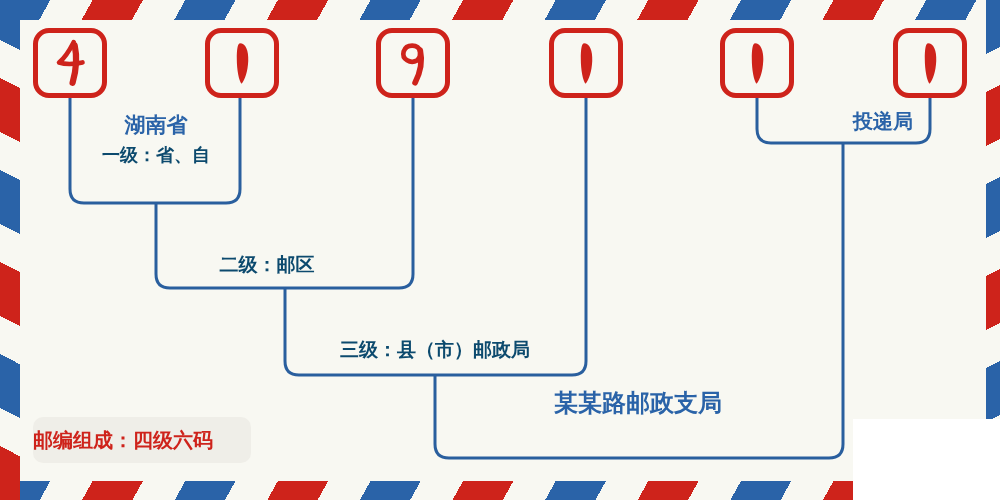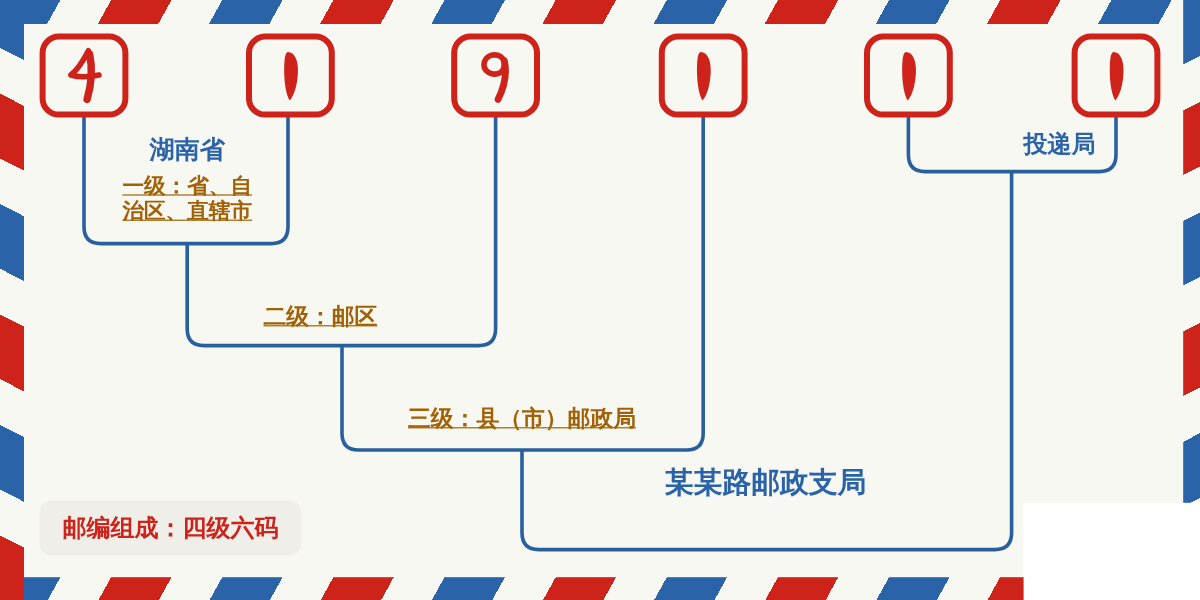--- a/index.html
+++ b/index.html
@@ -61,29 +61,29 @@
   .digit-box svg path{stroke:var(--red);fill:none;stroke-linecap:round;stroke-linejoin:round;}
   .digit-box svg path.filled{fill:var(--red);stroke:none;}
   
   .lbl{position:absolute;transform:translateX(-50%);white-space:nowrap;text-align:center;}
   .place{
     color:var(--blue);
     font-family:"Liberation Serif","DejaVu Serif",serif;
     font-weight:bold;font-size:21px;line-height:22px;
   }
   .desc{
-    color:#a16207;
+    color:#0c4a6e;
     font-family:"Liberation Sans","DejaVu Sans",sans-serif;
-    font-weight:bold;font-size:19px;line-height:21px;text-decoration:underline;
+    font-weight:bold;font-size:19px;line-height:21px;
   }
   .desc-small{font-size:18px;line-height:20px;}
   .footer-pill{
     position:absolute;left:33px;top:417px;width:218px;height:46px;
     background:var(--footer-bg);border-radius:10px;
-    display:flex;align-items:center;justify-content:center;
+    display:flex;align-items:center;
   }
   .footer-pill .txt{
     color:var(--red);font-weight:bold;font-size:20px;
     font-family:"Liberation Serif","DejaVu Serif",serif;
   }
 </style>
 </head>
 <body>
 
 <div class="frame">
@@ -129,21 +129,20 @@
       </svg>
     </div>
   <div class="digit-box" style="left:893px">
       <svg viewBox="0 0 100 100">
         <path class="filled" d="M46 12 C57 12 63 26 62 46 C61 66 56 82 49 90 C44 84 40 64 40 42 C40 26 41 13 46 12 Z"></path>
       </svg>
     </div>
 
   <div class="lbl place" style="left:156px;top:114px">湖南省</div>
   <div class="lbl desc desc-small" style="left:156px;top:145px">一级：省、自</div>
-  <div class="lbl desc desc-small" style="left:156px;top:166px">治区、直辖市</div>
 
   <div class="lbl desc" style="left:267px;top:254px">二级：邮区</div>
 
   <div class="lbl desc" style="left:435px;top:339px">三级：县（市）邮政局</div>
 
   <div class="lbl place" style="left:638px;top:392px;font-size:24px">某某路邮政支局</div>
 
   <div class="lbl place" style="left:883px;top:110px;font-size:20px">投递局</div>
 
   <div class="footer-pill">

